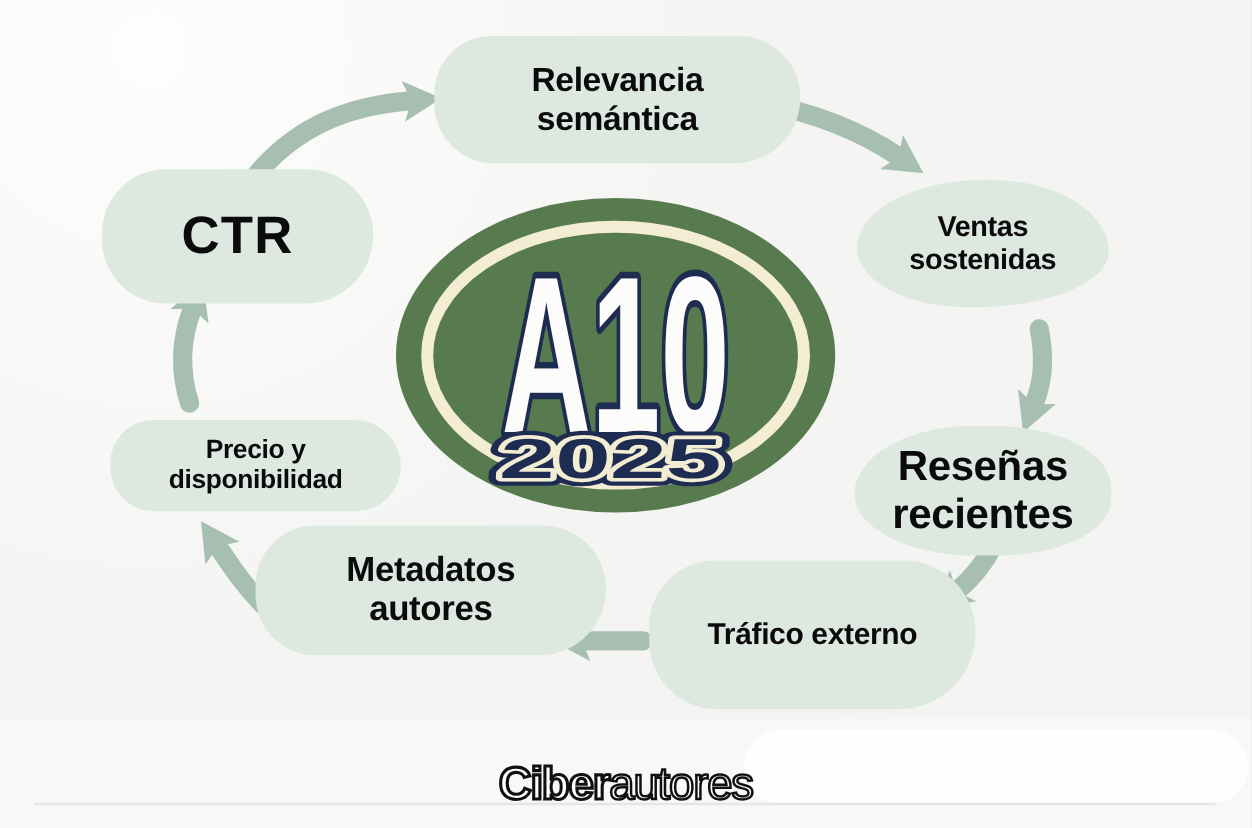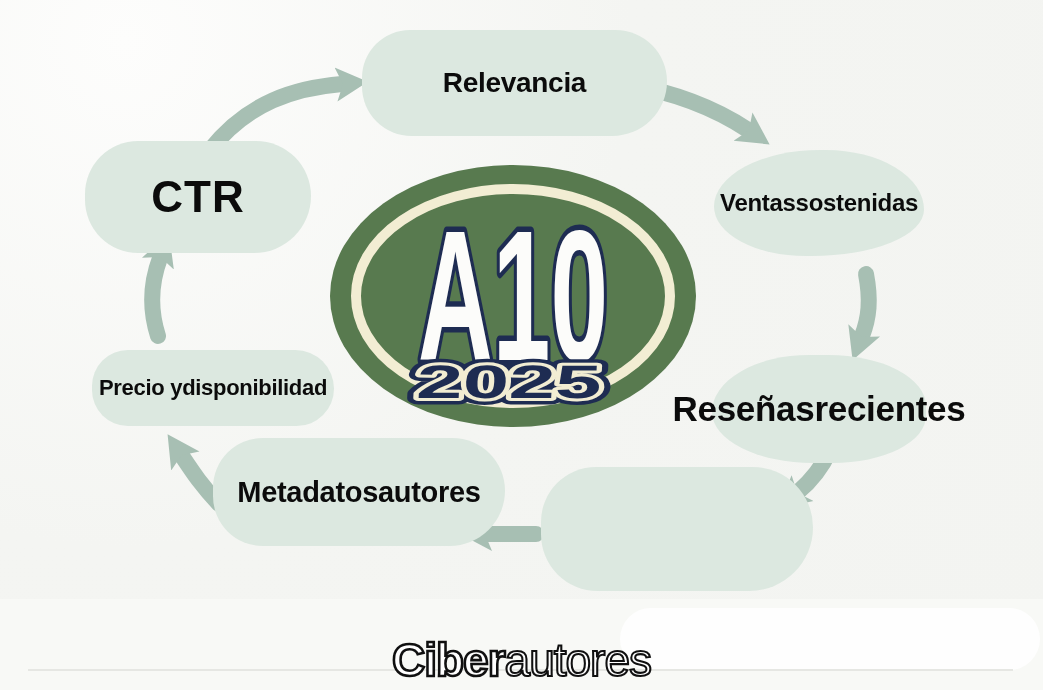--- a/index.html
+++ b/index.html
@@ -21,21 +21,21 @@
     background:#fefefe;border-radius:40px;
   }
   .bottom-rule{
     position:absolute;left:28px;top:669px;width:985px;height:2px;
     background:#e6e7e3;
   }
   
   .pill{
     position:absolute;
     background:#dce8e0;
-    display:flex;align-items:center;justify-content:center;
+    display:flex;flex-direction:column;align-items:center;justify-content:center;
     text-align:left;
     color:#0b0b0b;
     font-weight:700;
     letter-spacing:-0.3px;
     line-height:1.13;
   }
   .pill .ln{display:block;}
   .n-relevancia{left:362px;top:30px;width:305px;height:106px;border-radius:56px 60px 64px 58px;font-size:28px;}
   .n-ventas{left:714px;top:150px;width:210px;height:106px;border-radius:52% 48% 55% 45% / 55% 58% 45% 48%;font-size:24px;}
   .n-resenas{left:712px;top:355px;width:214px;height:108px;border-radius:50% 50% 48% 52% / 58% 52% 48% 52%;font-size:35px;}
@@ -43,21 +43,21 @@
   .n-metadatos{left:213px;top:438px;width:292px;height:108px;border-radius:70px 74px 78px 70px;font-size:29px;}
   .n-precio{left:92px;top:350px;width:242px;height:76px;border-radius:50px 54px 52px 50px;font-size:22px;}
   .n-ctr{left:85px;top:141px;width:226px;height:112px;border-radius:56px 58px 60px 56px;font-size:44px;letter-spacing:1px;}
   
   #arrow-layer,#badge-layer{position:absolute;left:0;top:0;}
   .shaft{fill:none;stroke:#a7bfb3;stroke-width:16;stroke-linecap:round;}
   
   .brand{
     position:absolute;left:0;top:633px;width:1043px;
     text-align:center;
-    font-size:46px;
+    font-size:38px;
     color:#ffffff;
     letter-spacing:-1px;
   }
   .brand .b1{font-weight:700;-webkit-text-stroke:2.6px #101010;}
   .brand .b2{font-weight:400;-webkit-text-stroke:2.1px #101010;}
 </style>
 </head>
 <body>
 
 <div id="canvas">
@@ -76,30 +76,32 @@
     <path class="shaft" d="M626,84 C678,93 718,110 748,130" marker-end="url(#ah)"></path>
     <path class="shaft" d="M866,274 C871,300 869,318 862,336" marker-end="url(#ah)"></path>
     <path class="shaft" d="M829,452 C821,469 811,481 798,492" marker-end="url(#ah)"></path>
     <path class="shaft" d="M536,534 L486,534" marker-end="url(#ah)"></path>
     <path class="shaft" d="M219,504 C202,486 194,474 182,456" marker-end="url(#ah)"></path>
     <path class="shaft" d="M158,336 C149,308 151,282 160,258" marker-end="url(#ah)"></path>
   </svg>
 
   <div class="pill n-relevancia">
     <span class="ln">Relevancia</span>
+    <span class="ln">semántica</span>
   </div>
   <div class="pill n-ventas">
     <span class="ln">Ventas</span>
     <span class="ln">sostenidas</span>
   </div>
   <div class="pill n-resenas">
     <span class="ln">Reseñas</span>
     <span class="ln">recientes</span>
   </div>
   <div class="pill n-trafico">
+    <span class="ln">Tráfico externo</span>
   </div>
   <div class="pill n-metadatos">
     <span class="ln">Metadatos</span>
     <span class="ln">autores</span>
   </div>
   <div class="pill n-precio">
     <span class="ln">Precio y</span>
     <span class="ln">disponibilidad</span>
   </div>
   <div class="pill n-ctr">

